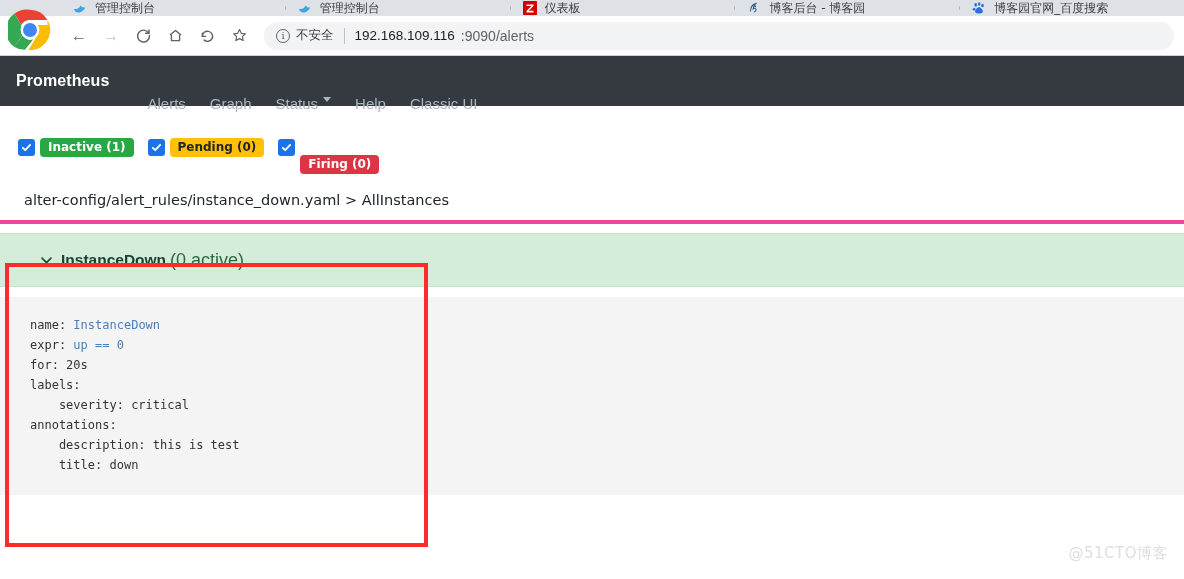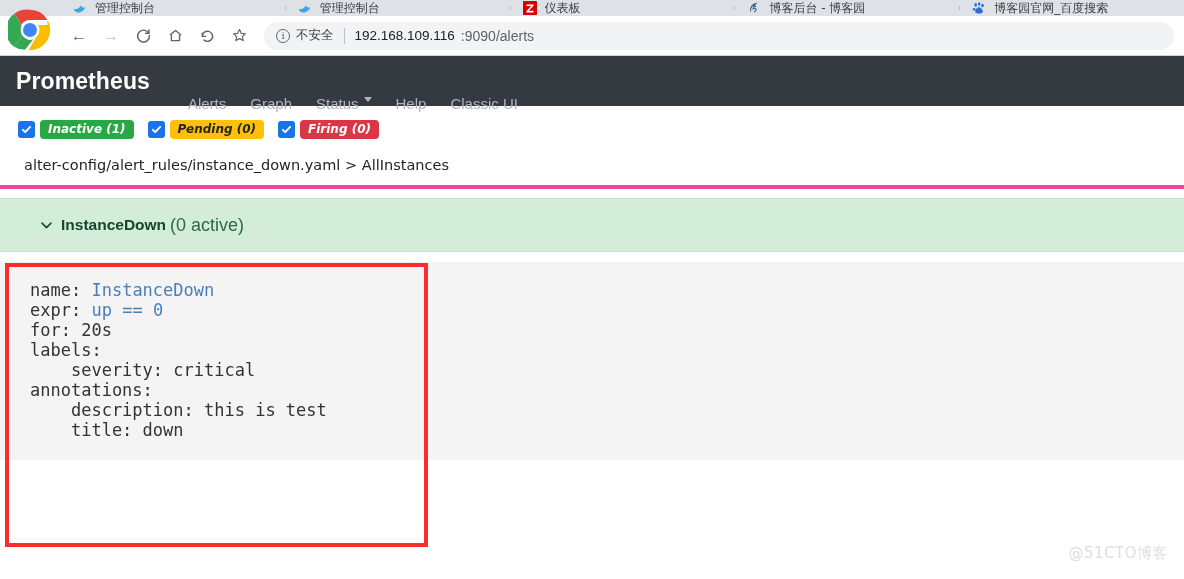--- a/index.html
+++ b/index.html
@@ -136,21 +136,21 @@
   .promnav {
     height: 50px;
     background: #343a40;
     display: flex;
     align-items: center;
     padding-left: 16px;
     gap: 0;
   }
   .brand {
     color: #ffffff;
-    font-size: 23px;
+    font-size: 16px;
     font-weight: bold;
     margin-right: 26px;
     letter-spacing: 0.1px;
   }
   .navlink {
     color: #adb5bd;
     font-size: 15px;
     padding: 0 12px;
     text-decoration: none;
     display: flex;
@@ -164,21 +164,20 @@
     border-right: 4px solid transparent;
     border-top: 5px solid #adb5bd;
     margin-top: 2px;
   }
 
   .filters {
     display: flex;
     align-items: center;
     gap: 14px;
     padding: 14px 0 12px 18px;
-    font-style: italic;
   }
   .filter-item {
     display: flex;
     align-items: center;
     gap: 5px;
   }
   .cbx {
     width: 17px; height: 17px;
     border-radius: 3px;
     background: #1a73e8;
@@ -192,21 +191,21 @@
     font-size: 12px;
     font-weight: bold;
     padding: 3px 8px 4px;
     border-radius: 4px;
     line-height: 1;
     color: #ffffff;
     font-family: "DejaVu Sans", sans-serif;
   }
   .badge-inactive { background: #28a745; }
   .badge-pending  { background: #ffc107; color: #212529; }
-  .badge-firing   { background: #dc3545; }
+  .badge-firing   { background: #dc3545; margin-top: 35px; }
 
   .breadcrumb-row {
     padding: 6px 0 12px 24px;
     border-bottom: 4px solid #ec4899;
     font-size: 14.5px;
     color: #212529;
     font-family: "DejaVu Sans", sans-serif;
   }
   .bc-sep { color: #212529; }
 
@@ -235,21 +234,21 @@
     gap: 4px;
   }
   .alert-name { font-weight: bold; font-size: 15.5px; color: #14462a; }
   .alert-active { color: #2c6b41; font-size: 18px; }
 
   .code-block {
     margin-top: 10px;
     background: #f4f4f4;
     padding: 18px 0 16px 30px;
     font-family: "DejaVu Sans Mono", monospace;
-    font-size: 17px;
+    font-size: 12px;
     line-height: 20px;
     color: #333333;
     white-space: pre;
     height: 198px;
   }
   .tok-val { color: #4a7ebb; }
   .tok-op  { color: #4a7ebb; }
 
   
   .annotation-box {

